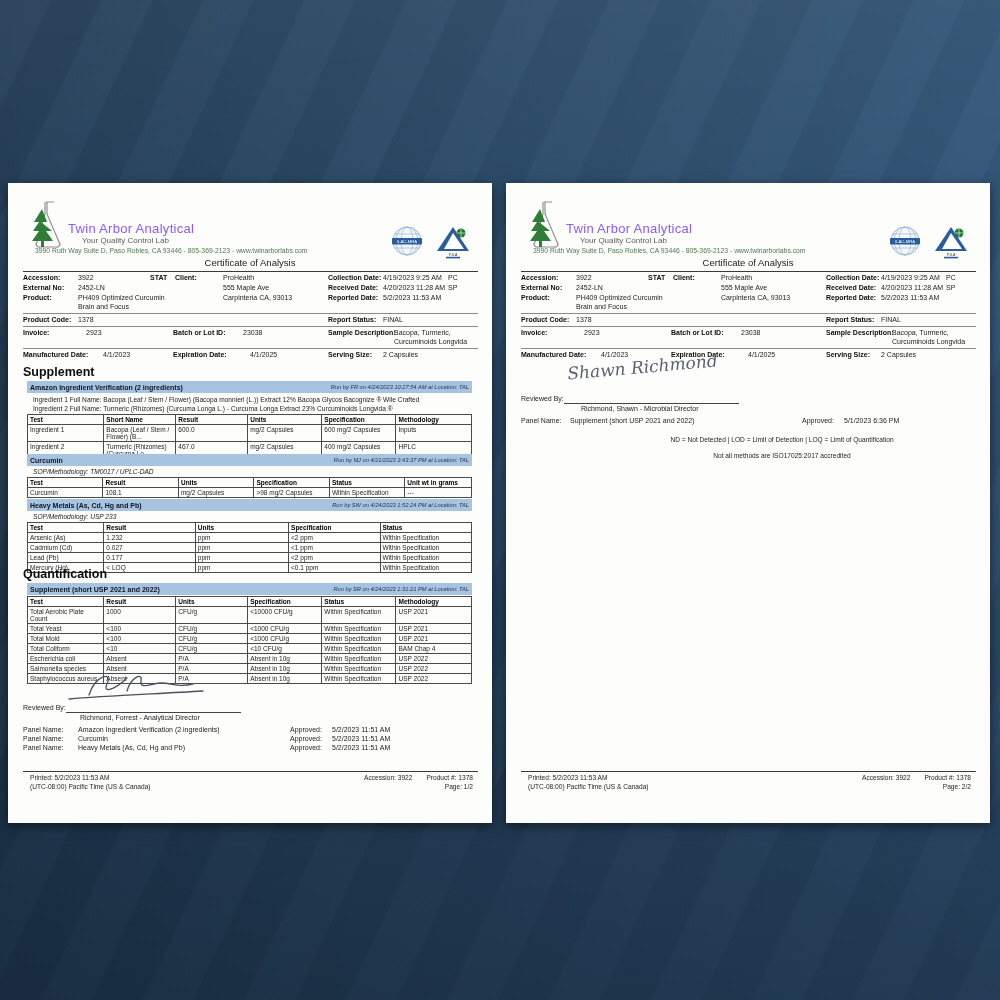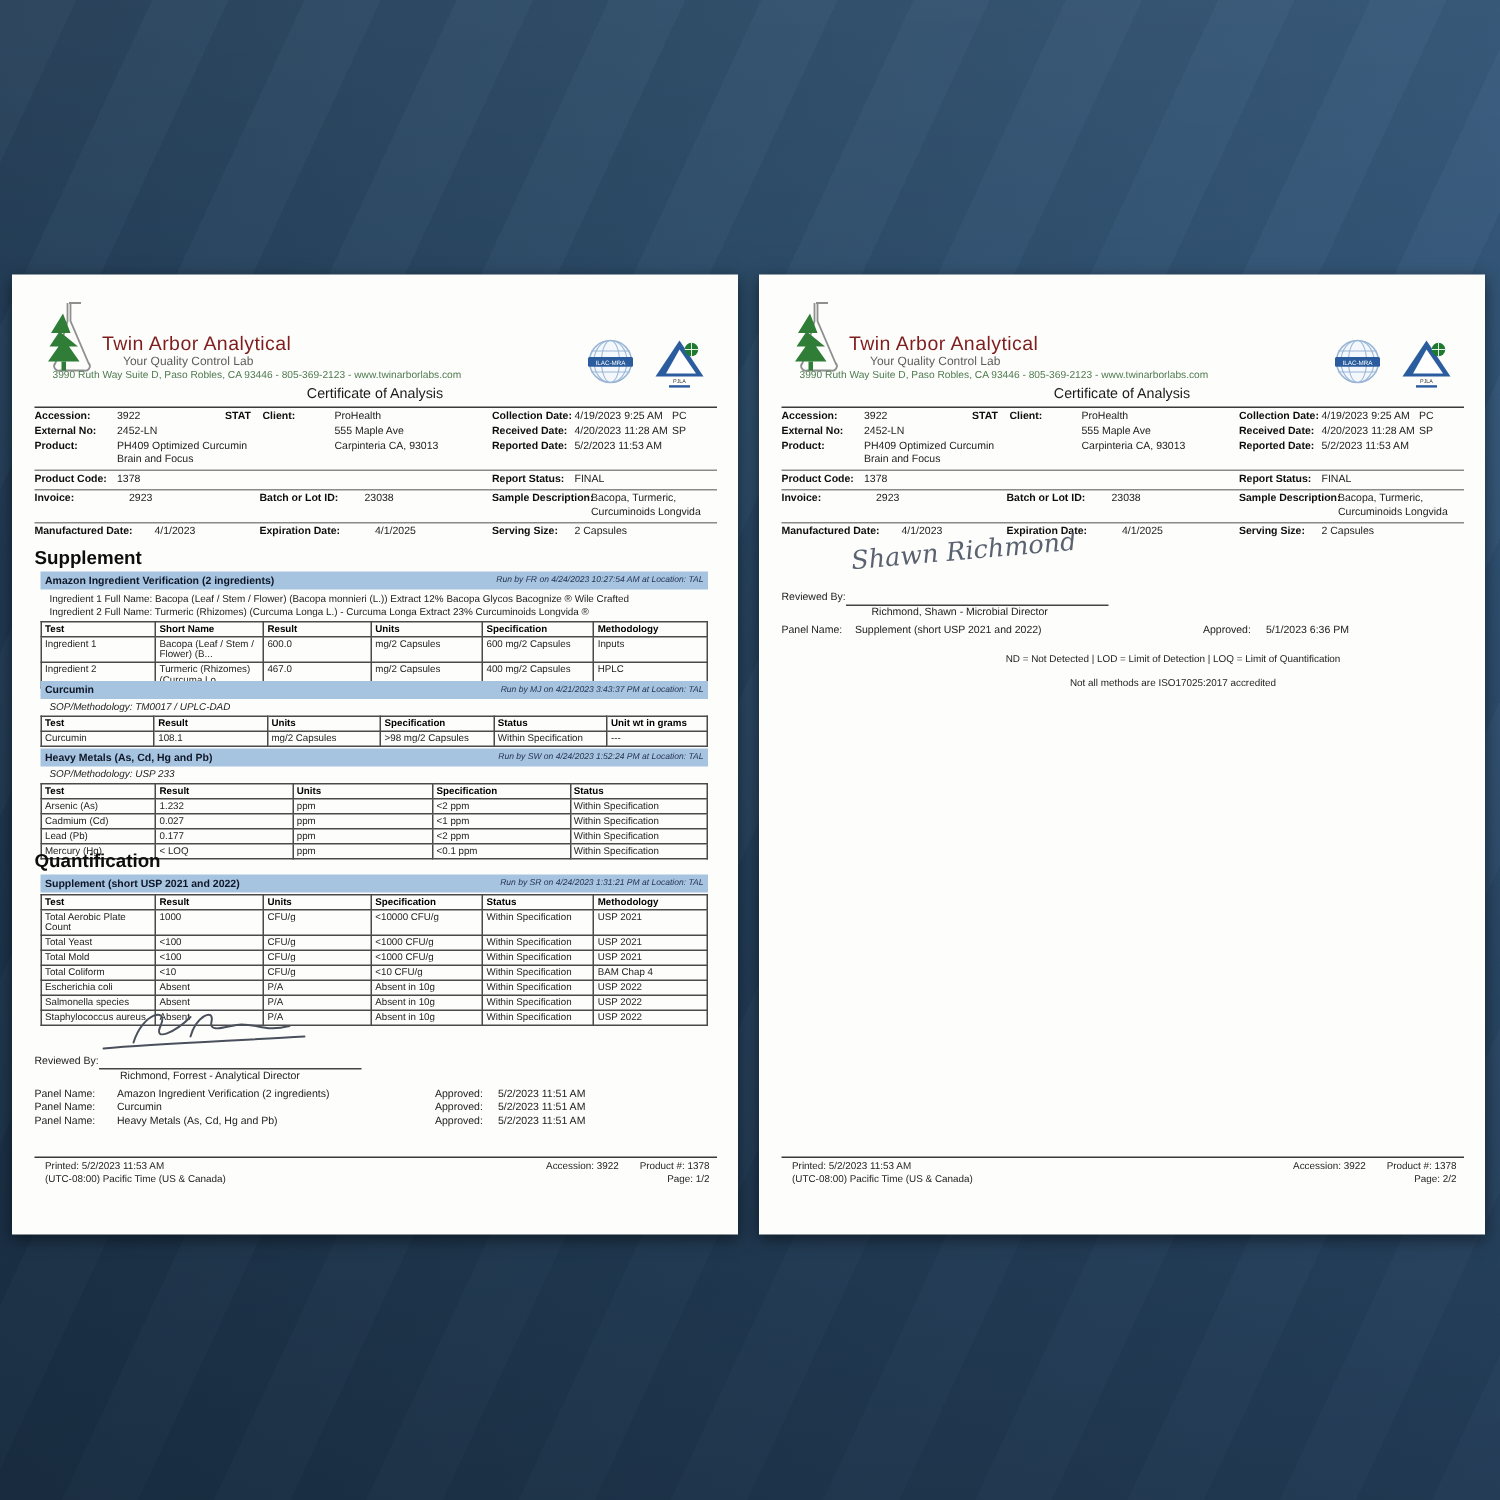--- a/index.html
+++ b/index.html
@@ -16,21 +16,21 @@
       linear-gradient(100deg,#223c56 0%,#2a4a67 45%,#34587c 100%);
   }
   .page{
     position:absolute;top:183px;width:484px;height:640px;background:#fdfdfc;
     box-shadow:0 3px 10px rgba(0,0,0,0.5);
   }
   #page1{left:8px;}
   #page2{left:506px;}
   .abs{position:absolute;white-space:nowrap;font-size:7px;color:#222;}
   .lbl{font-weight:bold;color:#0d0d0d;}
-  .company{font-size:13px;color:#7f1d1d;letter-spacing:0.3px;}
+  .company{font-size:13px;color:#8b5cf6;letter-spacing:0.3px;}
   .tagline{font-size:8px;color:#5d5d5d;}
   .address{font-size:6.8px;color:#4f7b4f;}
   .certtitle{left:0;width:100%;text-align:center;font-size:9.5px;color:#1a1a1a;}
   .hline{position:absolute;left:15px;right:14px;border-top:1px solid #8a8a8a;height:0;}
   .hline.strong{border-top:1px solid #3a3a3a;}
   .sect{font-size:12.5px;font-weight:bold;color:#0d0d0d;}
   .banner{
     position:absolute;left:19px;width:445px;height:12px;background:#a6c3e0;
     display:flex;justify-content:space-between;align-items:center;
     padding:0 3px;box-sizing:border-box;

